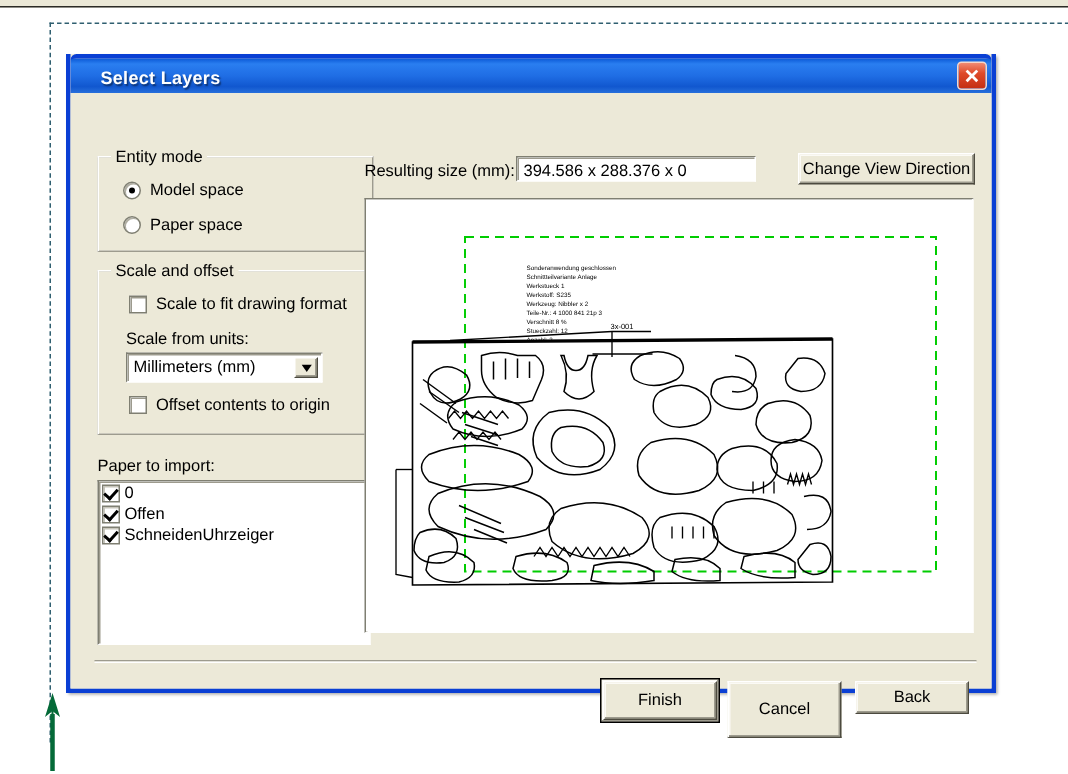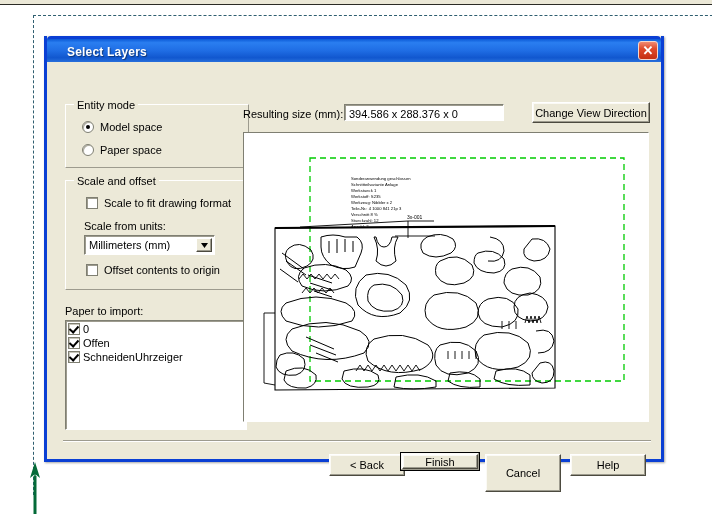--- a/index.html
+++ b/index.html
@@ -271,21 +271,21 @@
   #separator {
     position: absolute;
     left: 16px; top: 378px;
     width: 588px; height: 2px;
     border-top: 1px solid #9d9b8e;
     border-bottom: 1px solid #ffffff;
     box-sizing: border-box;
   }
 
   #btn-back   { left: 282px; top: 392px; width: 76px; height: 22px; }
-  #btn-finish { left: 353px; top: 390px; width: 80px; height: 19px; }
+  #btn-finish { left: 353px; top: 390px; width: 80px; height: 30px; }
   #btn-cancel { left: 438px; top: 392px; width: 76px; height: 38px; }
   #btn-help   { left: 523px; top: 392px; width: 76px; height: 22px; }
 </style>
 </head>
 <body>
 
 <div id="top-strip"></div>
 
 <div id="selection-marquee"></div>
 
@@ -441,22 +441,21 @@
           <path d="M281,190 l2,-7 l2,7 l2,-7 l2,7 l2,-7 l2,7 l2,-7 l2,7"></path>
           <path d="M258,196 l0,-8 M265,196 l0,-8 M272,196 l0,-8"></path>
           <path d="M55,146 l4,-5 l4,5 l4,-5 l4,5 l4,-5 l4,5 l4,-5 l4,5 l4,-5 l4,5"></path>
           <path d="M58,160 l4,-5 l4,5 l4,-5 l4,5 l4,-5 l4,5 l4,-5 l4,5"></path>
         </g>
       </svg>
     </div>
 
     <div id="separator"></div>
 
-    <div class="btn" id="btn-back">&lt; Back</div>
     <div class="btn default-btn" id="btn-finish">
       <span class="btn-face"></span>
       <span>Finish</span>
     </div>
     <div class="btn" id="btn-cancel">Cancel</div>
-    <div class="btn" id="btn-help">Help</div>
+    <div class="btn" id="btn-help">Back</div>
 
   </div>
 </div>
 
 </body></html>

